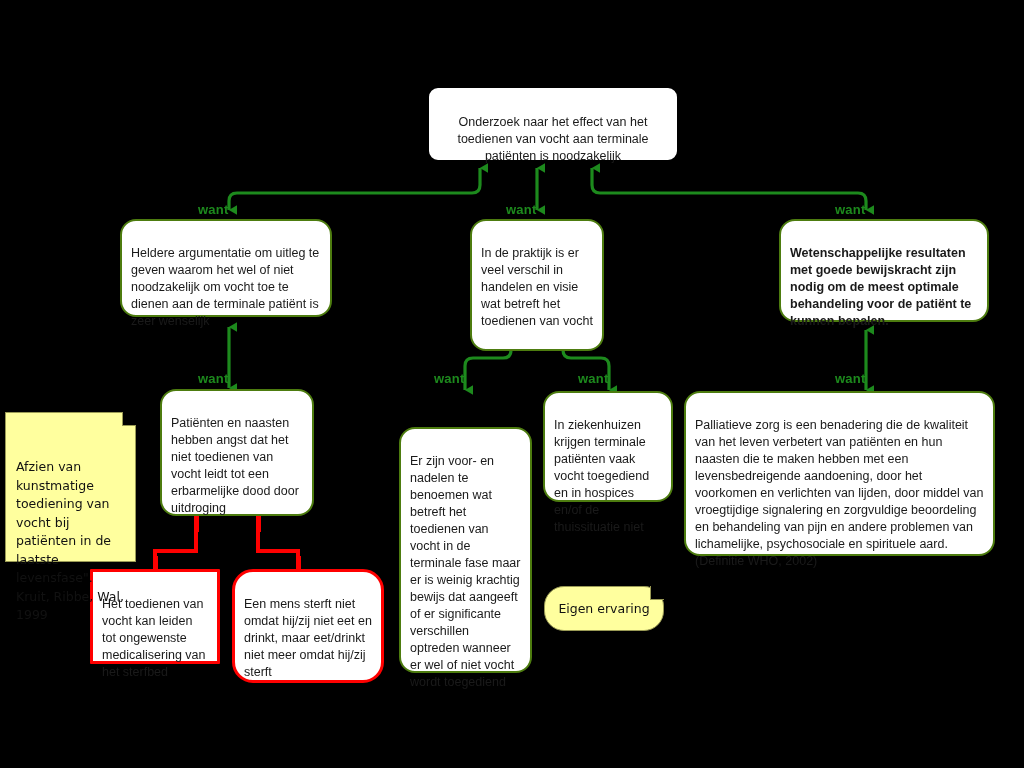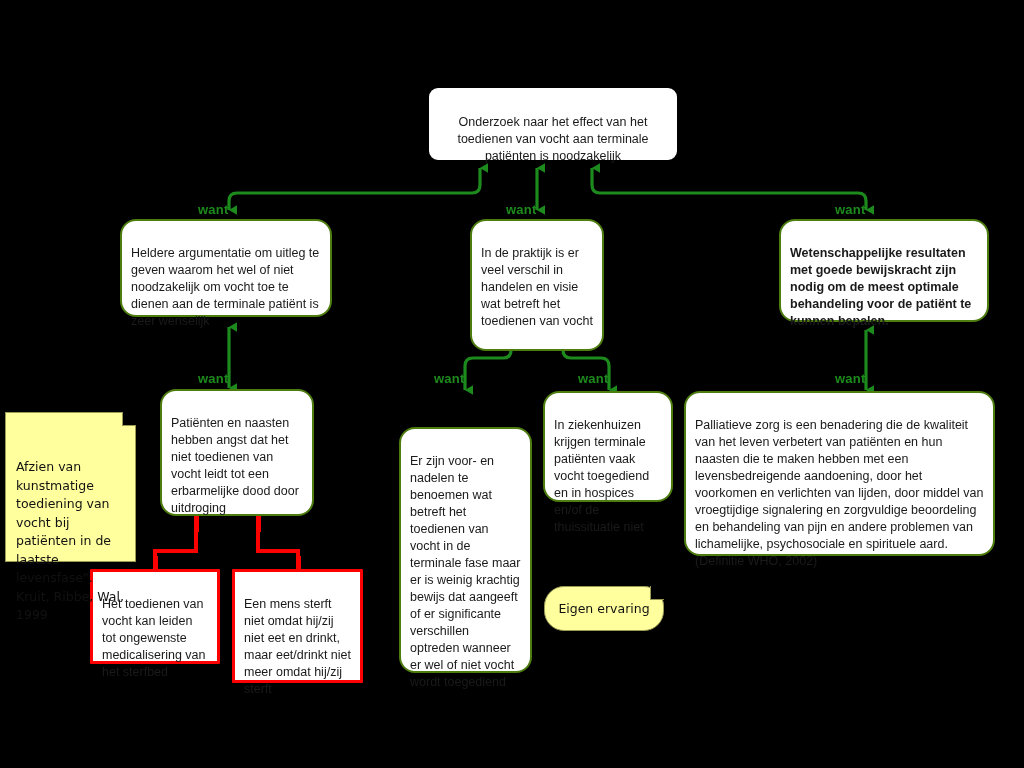--- a/index.html
+++ b/index.html
@@ -152,21 +152,21 @@
   </div>
 
   <div class="node reason" style="left:684px; top:391px; width:311px; height:165px;">
     <span>Palliatieve zorg is een benadering die de kwaliteit van het leven verbetert van patiënten en hun naasten die te maken hebben met een levensbedreigende aandoening, door het voorkomen en verlichten van lijden, door middel van vroegtijdige signalering en zorgvuldige beoordeling en behandeling van pijn en andere problemen van lichamelijke, psychosociale en spirituele aard. (Definitie WHO, 2002)</span>
   </div>
 
   <div class="node objection" style="left:90px; top:569px; width:130px; height:95px;">
     <span>Het toedienen van vocht kan leiden tot ongewenste medicalisering van het sterfbed</span>
   </div>
 
-  <div class="node objection" style="left:232px; top:569px; width:131px; height:114px;">
+  <div class="node objection" style="left:232px; top:569px; width:152px; height:114px;border-radius:21px;">
     <span>Een mens sterft niet omdat hij/zij niet eet en drinkt, maar eet/drinkt niet meer omdat hij/zij sterft</span>
   </div>
 
   <div class="sticky" style="left:5px; top:412px; width:131px; height:150px;">
     <span class="fold"></span>
     <span>Afzien van kunstmatige toediening van vocht bij patiënten in de laatste levensfase". Kruit, Ribbe, Wal, 1999</span>
   </div>
 
   <div class="sticky center" style="left:544px; top:586px; width:120px; height:45px;border-radius:20px;">
     <span class="fold"></span>

